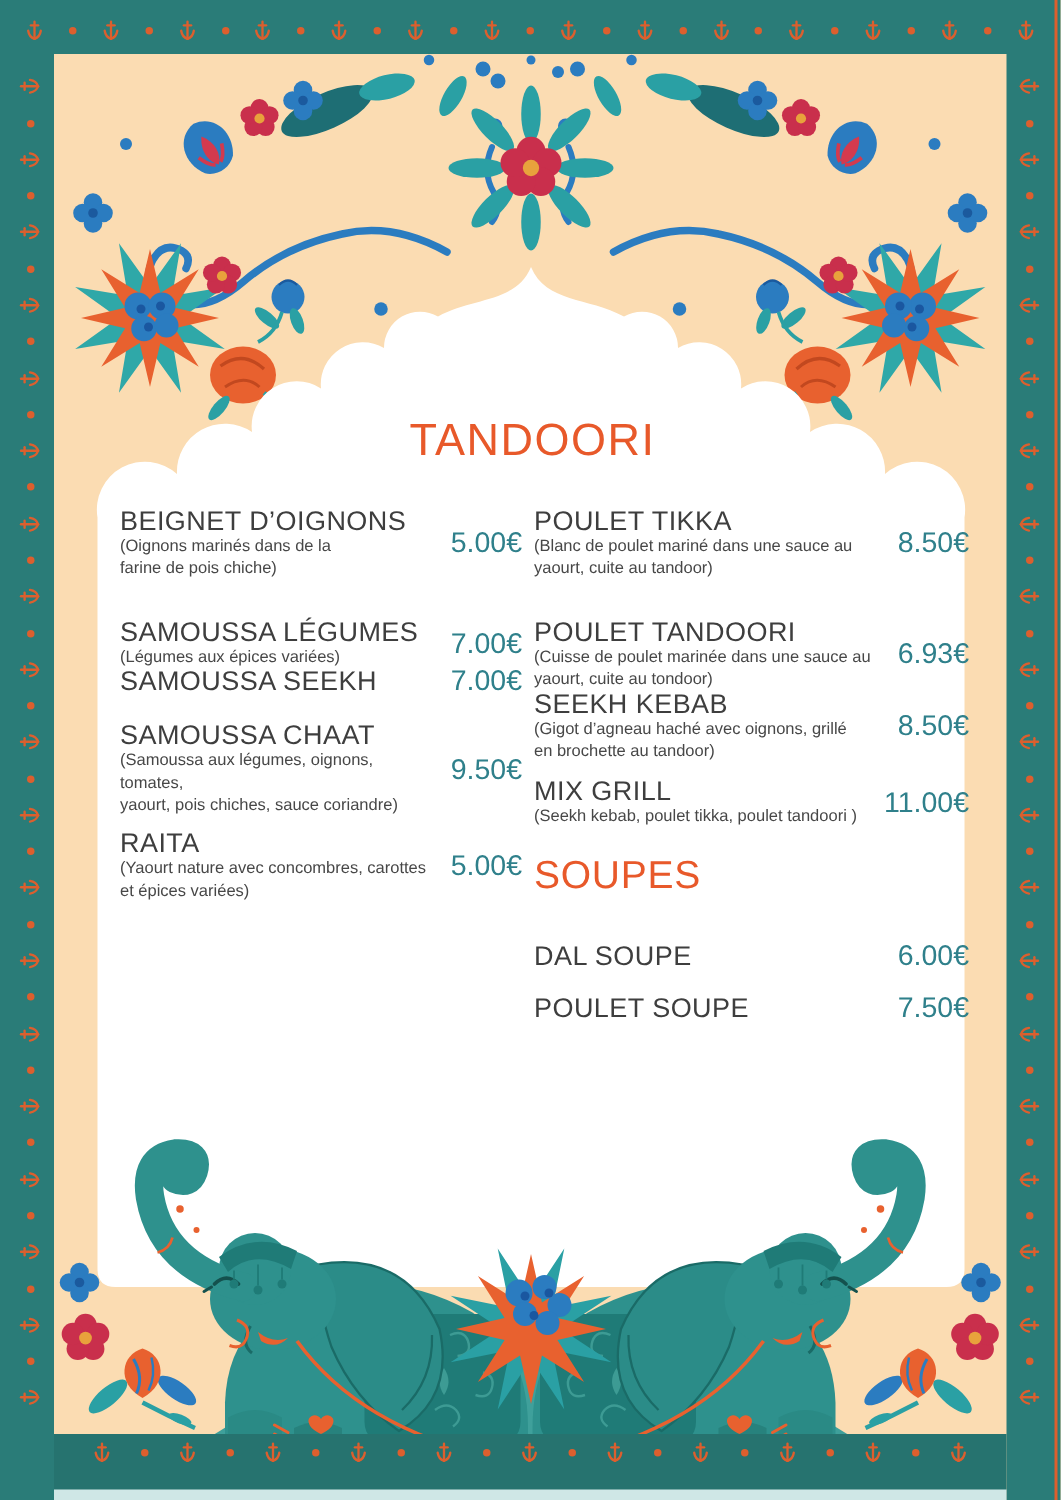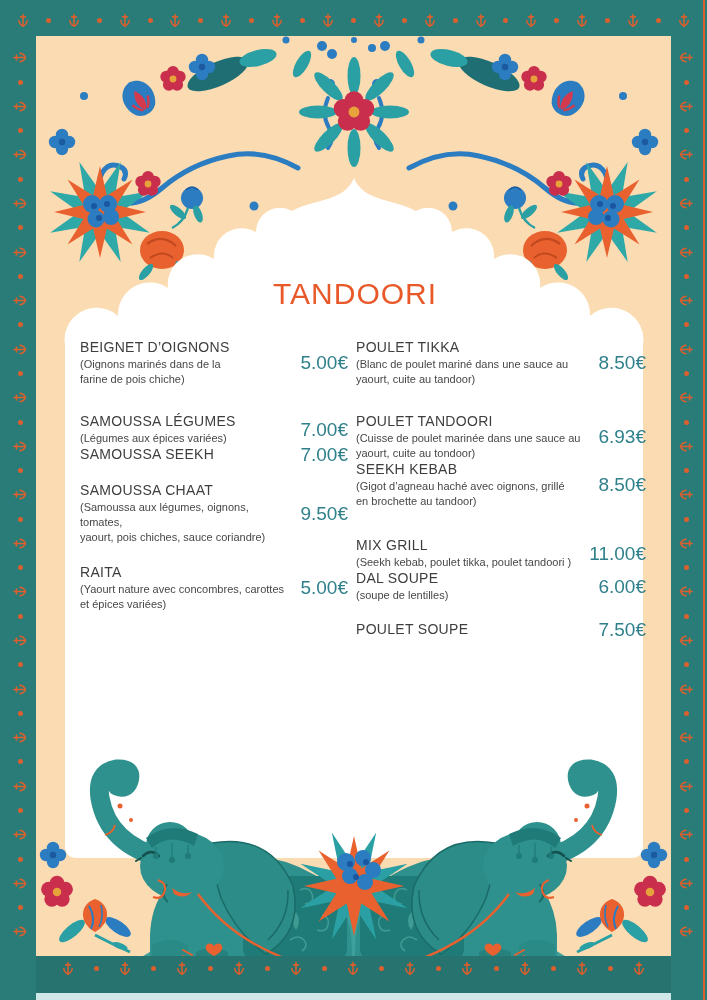--- a/index.html
+++ b/index.html
@@ -21,33 +21,33 @@
   #edge-line{position:absolute;top:0;bottom:0;right:2px;width:2px;background:#DC5F2E;z-index:6}
   
   .h-entrees{
     position:absolute;left:65px;width:580px;top:277px;text-align:center;
     font-size:30px;color:#E8592A;letter-spacing:1px;z-index:10
   }
   #menu-cols{position:absolute;left:80px;top:339px;width:566px;display:flex;gap:8px;z-index:10}
   .col-left{width:268px;flex:none}
   .col-right{width:290px;flex:none}
   .mi{position:relative;padding-right:62px}
-  .mi-name{font-size:14px;line-height:17px;color:#3E3E3E;letter-spacing:.3px;margin-bottom:1px}
+  .mi-name{font-size:18px;line-height:17px;color:#3E3E3E;letter-spacing:.3px;margin-bottom:1px}
   .mi-desc{font-size:11px;line-height:15px;color:#474747;white-space:pre-line}
   .mi-price{
     position:absolute;right:0;top:50%;transform:translateY(-50%);
     font-size:19px;color:#2F808B;white-space:nowrap
   }
   .col-left .mi.m1{margin-bottom:26px}
   .col-left .mi.m2{}
   .col-left .mi.m3{margin-bottom:19px}
-  .col-left .mi.m4{margin-bottom:19px}
+  .col-left .mi.m4{margin-bottom:9px}
   .col-right .mi.m1{margin-bottom:26px}
   .col-right .mi.m2{}
-  .col-right .mi.m3{margin-bottom:28px}
+  .col-right .mi.m3{margin-bottom:10px}
   .h-soupes{font-size:26px;color:#E8592A;letter-spacing:.5px;margin:16px 0 30px 0}
   .mi.dal{margin-bottom:18px}
   .chili{width:13px;height:13px;vertical-align:-2px;margin-left:2px}
 </style>
 </head>
 <body>
 
 <svg id="scene" viewBox="0 0 707 1000" aria-hidden="true">
 
   <rect x="36" y="36" width="635" height="964" fill="#FBDCB2"></rect>
@@ -854,24 +854,24 @@
       <div class="mi-desc">(Gigot d’agneau haché avec oignons, grillé
 en brochette au tandoor)</div>
       <div class="mi-price">8.50€</div>
     </div>
     <div class="mi">
       <div class="mi-name">MIX GRILL</div>
       <div class="mi-desc">(Seekh kebab, poulet tikka, poulet tandoori )</div>
       <div class="mi-price">11.00€</div>
     </div>
 
+    <div class="h-soupes">SOUPES</div>
 
     <div class="mi dal">
       <div class="mi-name">DAL SOUPE</div>
-      <div class="mi-desc">(soupe de lentilles)</div>
       <div class="mi-price">6.00€</div>
     </div>
     <div class="mi">
       <div class="mi-name">POULET SOUPE</div>
       <div class="mi-price">7.50€</div>
     </div>
   </div>
 </div>
 
 </body></html>

